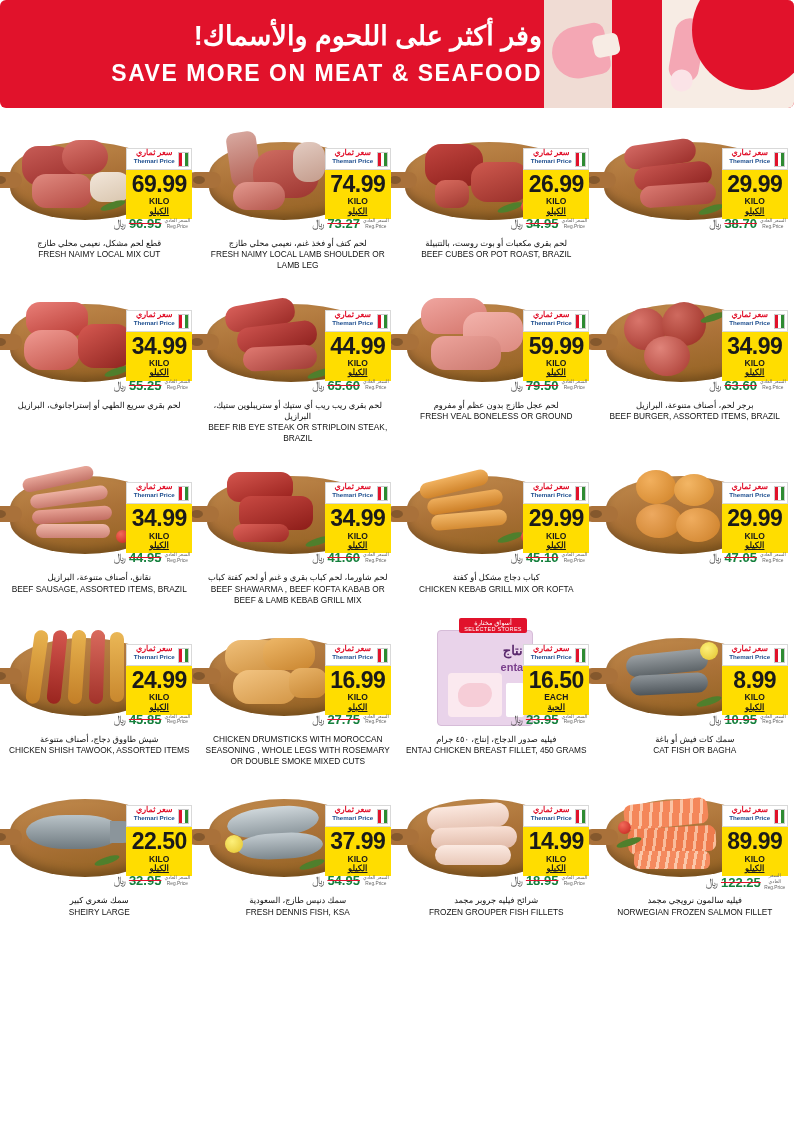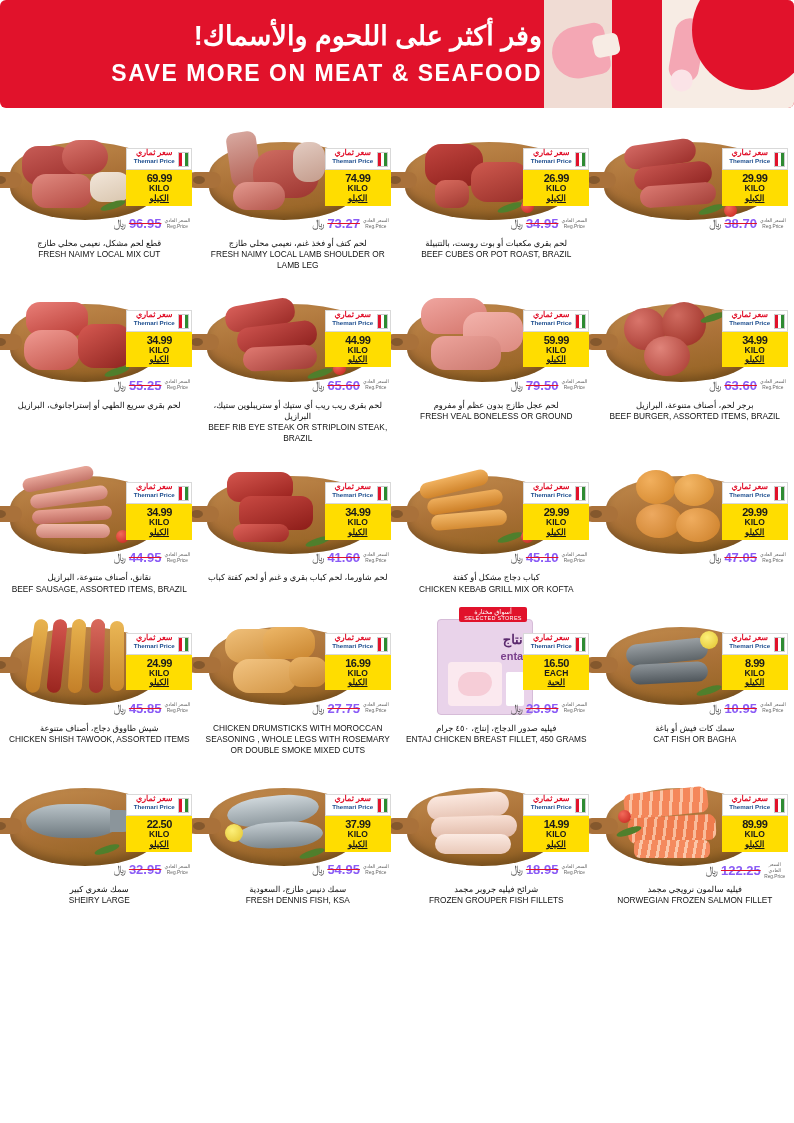--- a/index.html
+++ b/index.html
@@ -207,21 +207,21 @@
     line-height: 1.3;
   }
   .tag-flag {
     position: absolute;
     right: 2px; top: 3px;
     width: 11px; height: 15px;
     background: linear-gradient(90deg,#e1122b 0 33%,#ffffff 33% 66%,#2e8b32 66% 100%);
     border: .5px solid #ccc;
   }
   .tag-price {
-    font-size: 11px;
+    font-size: 23px;
     font-weight: bold;
     color: #1a1a1a;
     line-height: 1.1;
     padding-top: 2px;
     letter-spacing: -0.5px;
   }
   .tag-unit-en {
     font-size: 8.5px;
     font-weight: bold;
     color: #1a1a1a;
@@ -246,21 +246,21 @@
     gap: 3px;
     z-index: 5;
   }
   .oldprice .riyal {
     font-size: 11px;
     color: #444;
   }
   .oldprice .val {
     font-size: 13px;
     font-weight: bold;
-    color: #8b5cf6;
+    color: #15803d;
     text-decoration: line-through;
     text-decoration-color: #e1122b;
   }
   .oldprice .lbl {
     font-size: 4.8px;
     color: #666;
     line-height: 1.2;
     text-align: center;
   }
   .lbl-ar { direction: rtl; }
@@ -683,20 +683,21 @@
           <span class="riyal">﷼</span>
           <span class="val">41.60</span>
           <span class="lbl">
             <span class="lbl-ar">السعر العادي</span><br>
             <span>Reg.Price</span>
           </span>
         </div>
       </div>
       <div class="caption">
         <div class="cap-ar">لحم شاورما، لحم كباب بقري و غنم أو لحم كفتة كباب</div>
+        <div class="cap-en">BEEF SHAWARMA , BEEF KOFTA KABAB OR BEEF &amp; LAMB KEBAB GRILL MIX</div>
       </div>
     </div>
 
     <div class="cell">
       <div class="imgbox">
         <div class="board"></div>
         <div class="food" style="left:18px;top:26px;width:70px;height:16px;background:linear-gradient(180deg,#f0b15f,#d1852c);border-radius:8px;transform:rotate(-14deg);"></div>
         <div class="food" style="left:26px;top:44px;width:76px;height:16px;background:linear-gradient(180deg,#eeae5c,#cd8028);border-radius:8px;transform:rotate(-9deg);"></div>
         <div class="food" style="left:30px;top:62px;width:76px;height:16px;background:linear-gradient(180deg,#f2b869,#d48b33);border-radius:8px;transform:rotate(-5deg);"></div>
         <div class="leaf" style="left:96px;top:84px;"></div>

